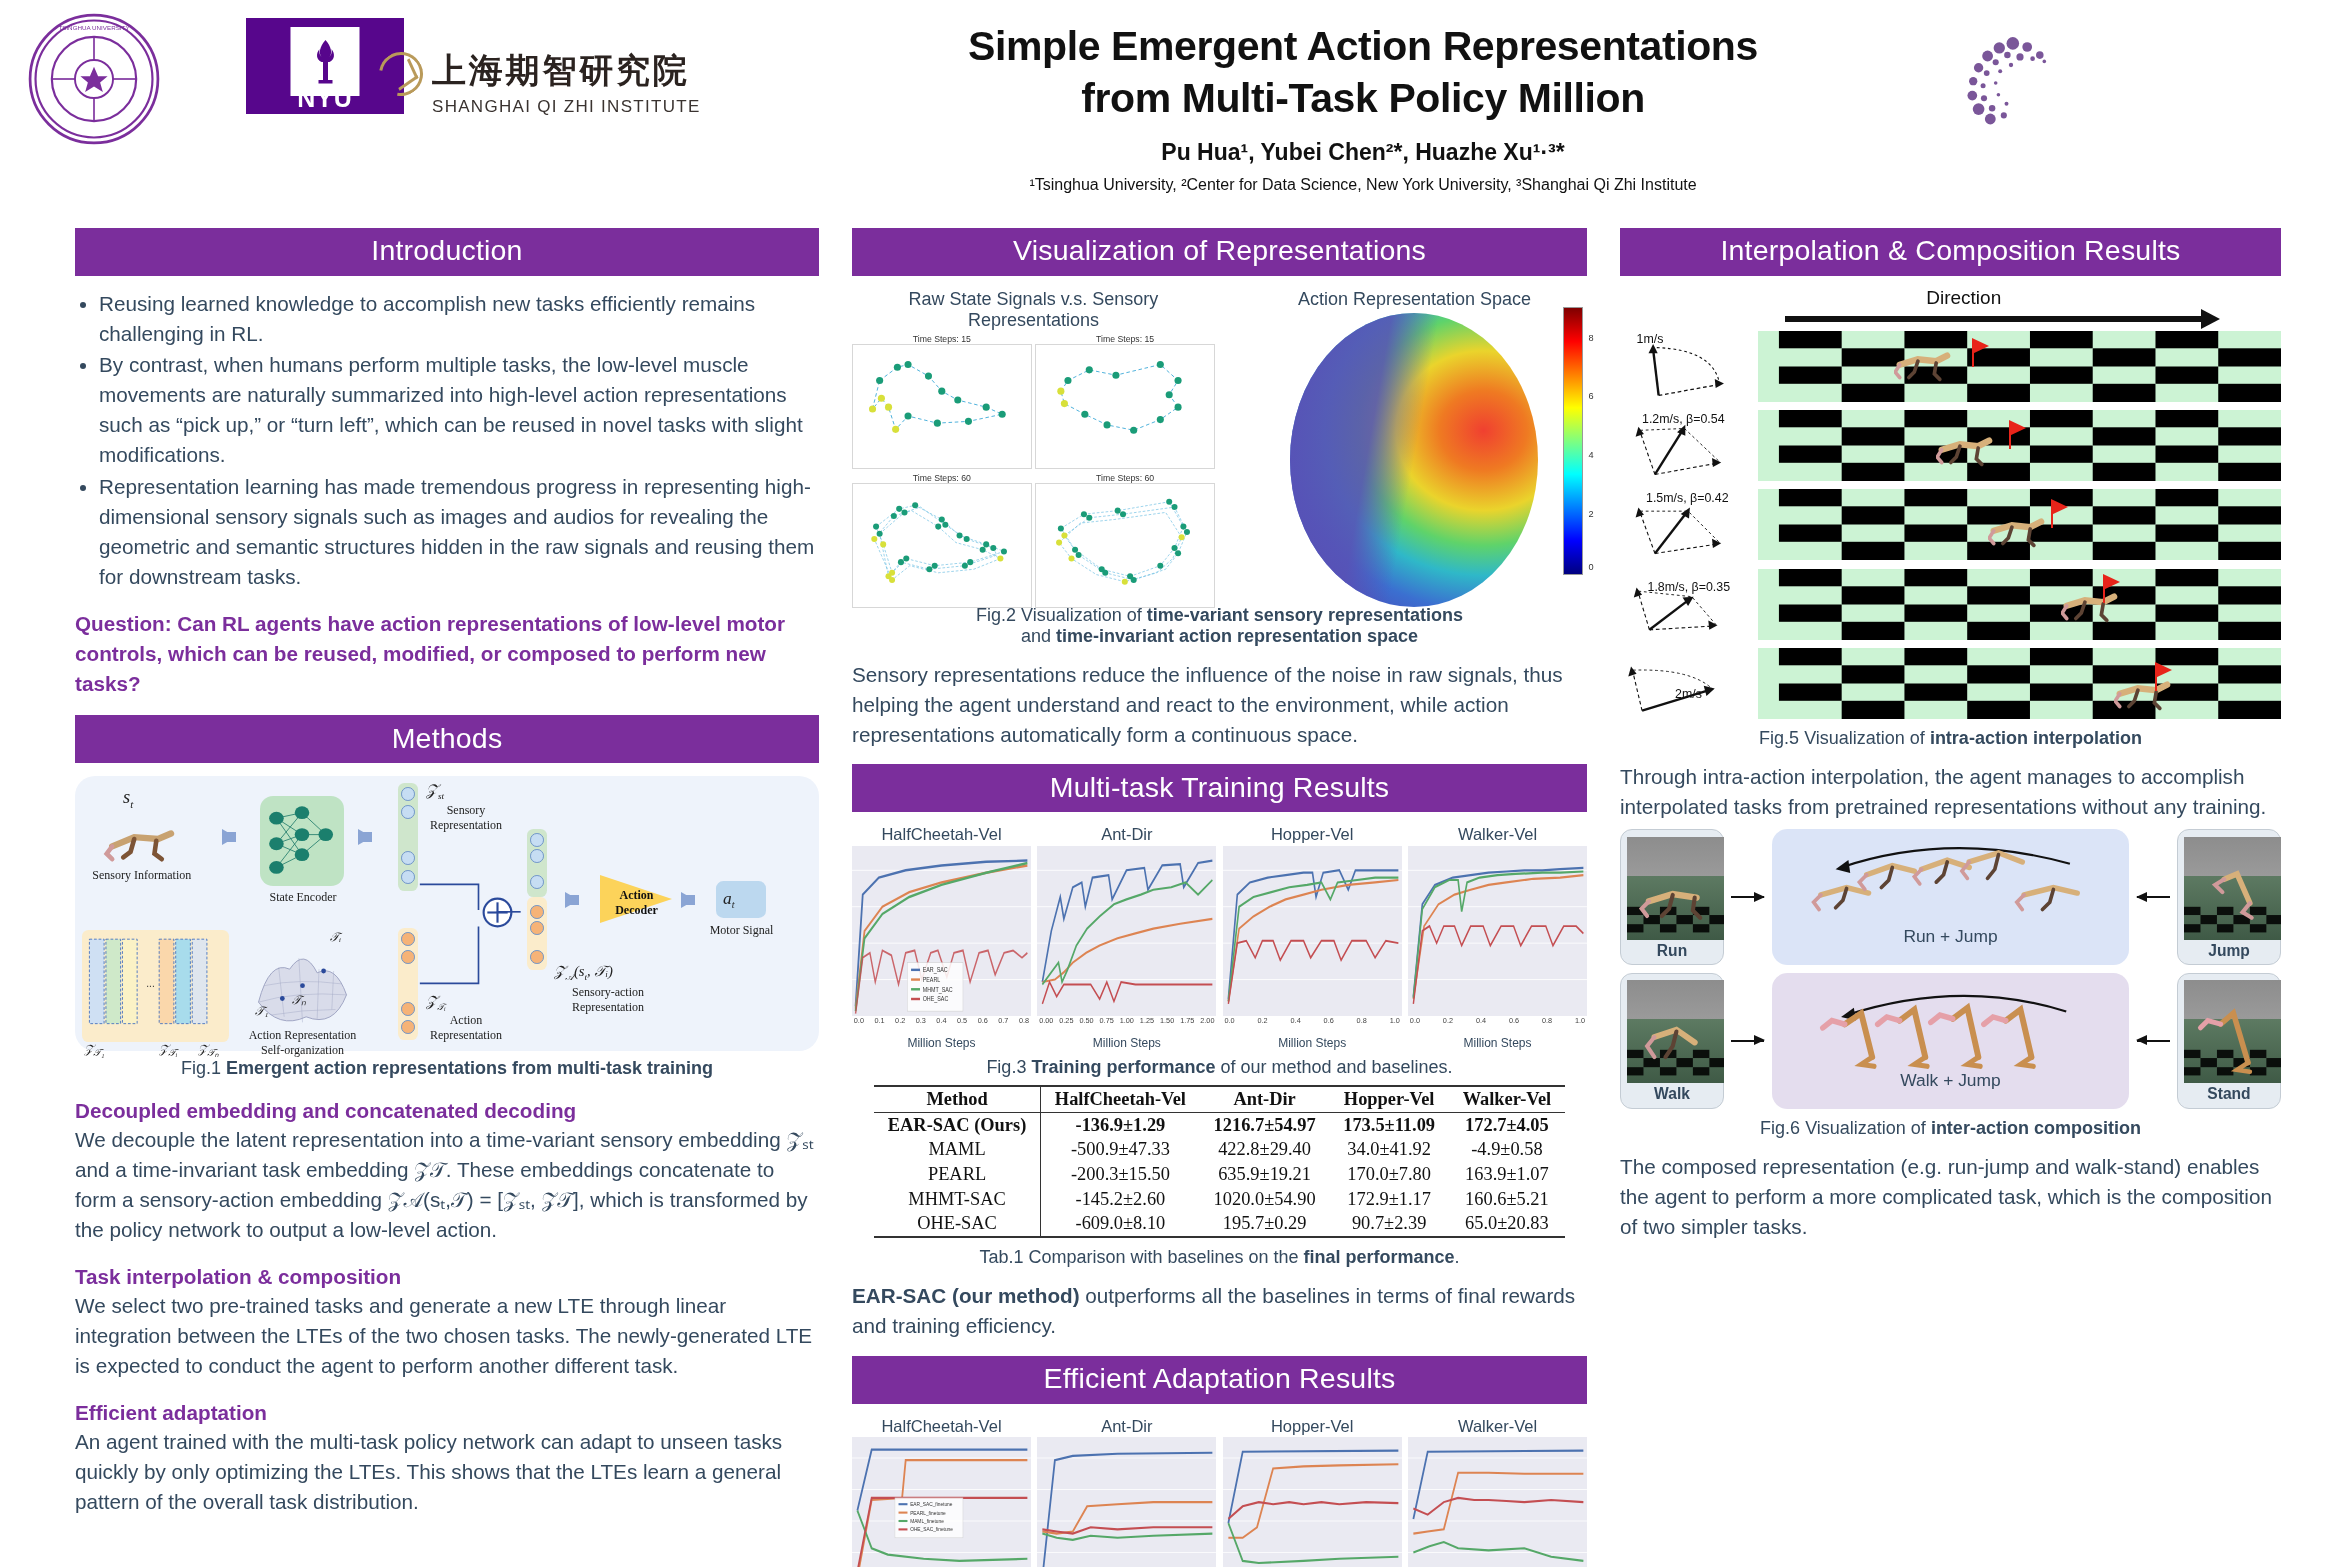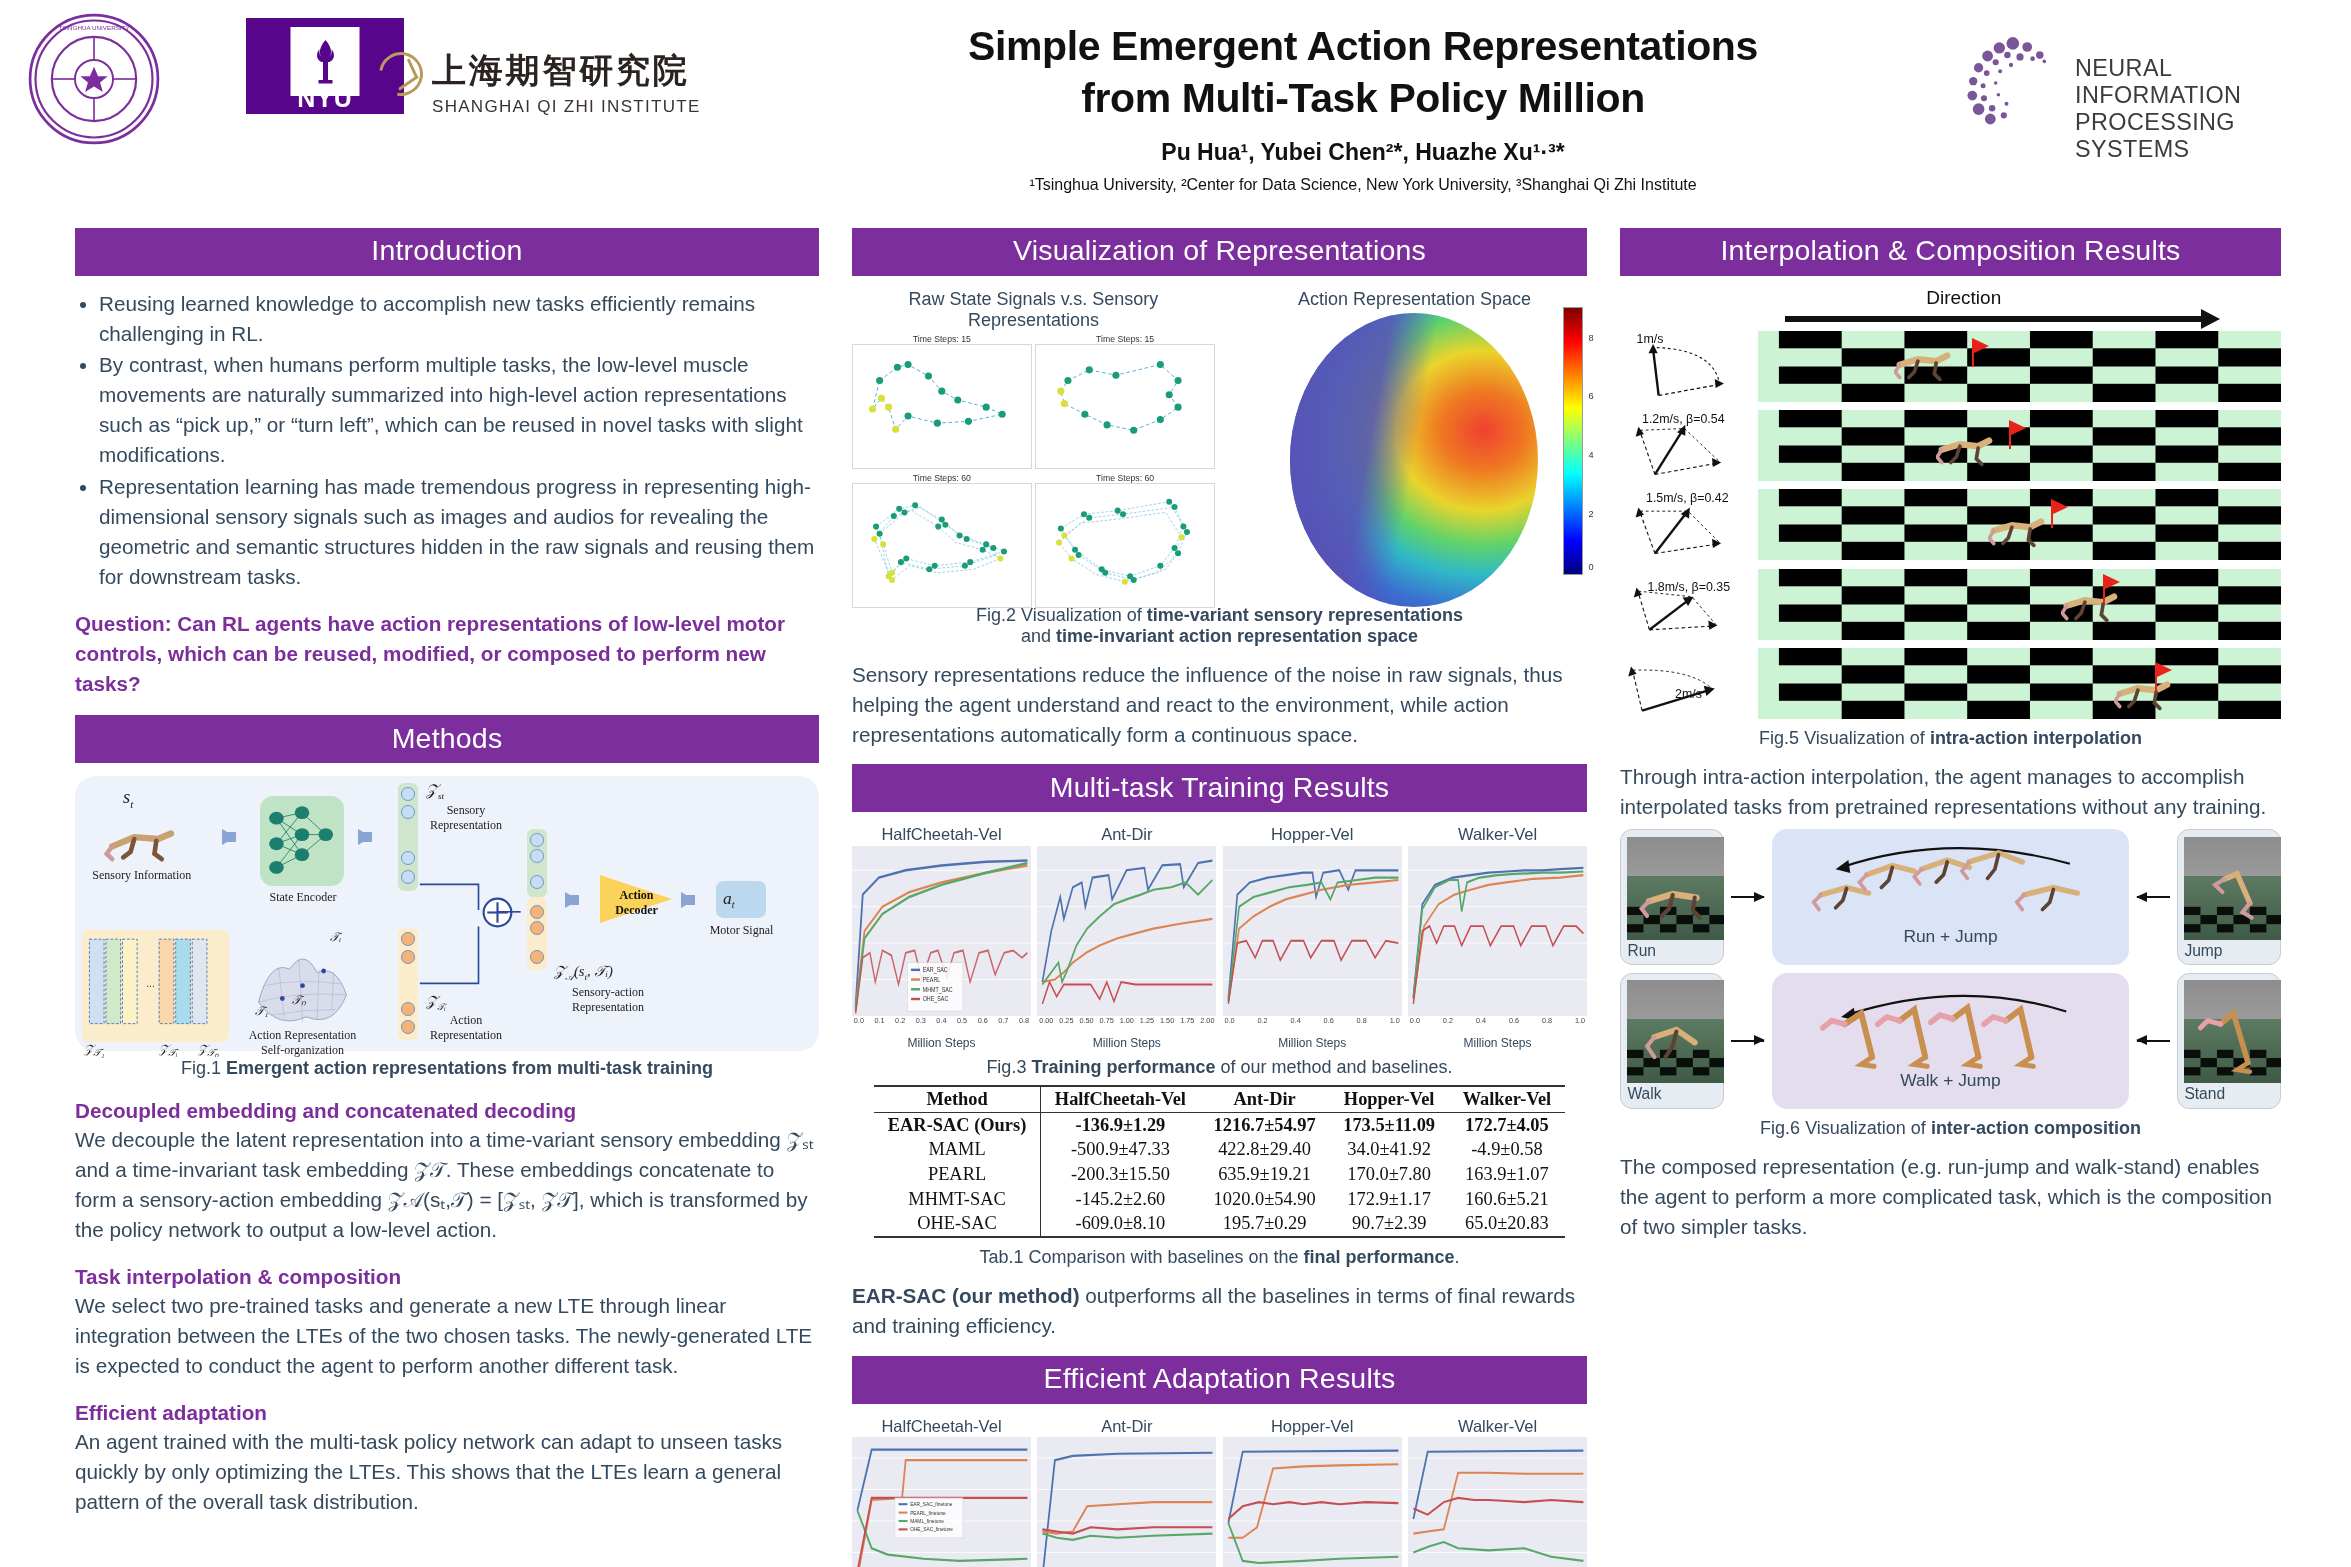--- a/index.html
+++ b/index.html
@@ -132,21 +132,21 @@
   .vecdiag .vlabel { position:absolute; font-size:12.4px; color:#111; white-space:nowrap;}
   .checker { flex:1; height:71px; position:relative; overflow:hidden; background:#ccf3d4; }
   .flagpole { position:absolute; width:1.8px; height:27.5px; background:#e8241a; }
   .flagtri { position:absolute; width:0;height:0;border-top:8.3px solid transparent;
       border-bottom:8.3px solid transparent; border-left:17.4px solid #e8241a;}
 
   
   .comp-grid { margin-top:7.3px; }
   .comp-row { display:flex; align-items:center; gap:7.3px; margin-bottom:7.3px; }
   .comp-small { width:104px; height:136px; background:#e6ecf2; border:0.9px solid #c4ccd4;
-      border-radius:12px; padding:6.4px 6.4px 0; text-align:left; }
+      border-radius:12px; padding:6.4px 6.4px 0; text-align:center;font-weight:bold; }
   .comp-thumb { width:97px; height:103px; margin:0 auto;
       background:linear-gradient(#8d8d8d 0%, #9a9a9a 38%, #5d7a62 38%, #3f5a46 100%); position:relative;
       overflow:hidden;}
   .comp-lbl { font-size:15.6px; color:#34495e; margin-top:1.8px;}
   .comp-mid { flex:1; height:136px; border-radius:15.6px; position:relative; text-align:center; }
   .comp-mid.blue { background:#dbe4f7; }
   .comp-mid.purple { background:#e4ddee; }
   .comp-mid .comp-lbl { position:absolute; bottom:18px; left:0; right:0; font-size:17.4px;}
   .comp-arrow { width:33px; height:1.8px; background:#111; position:relative; flex:none;}
   .comp-arrow:after{content:"";position:absolute;right:-0.9px;top:-4.6px;width:0;height:0;
@@ -228,24 +228,20 @@
           <circle cx="52" cy="96" r="3.4"></circle>
         <circle cx="84" cy="33" r="2.6"></circle>
           <circle cx="97" cy="36" r="2"></circle>
         <circle cx="60" cy="40" r="2.4"></circle>
           <circle cx="48" cy="47" r="2.2"></circle>
           <circle cx="43" cy="60" r="2"></circle>
         <circle cx="46" cy="73" r="2"></circle>
           <circle cx="55" cy="83" r="2.2"></circle>
       </g>
     </svg>
-    <div class="neurips-txt">
-      <div>NEURAL INFORMATION</div>
-      <div>PROCESSING SYSTEMS</div>
-    </div>
   </div>
 </div>
 
 <div class="columns">
 
   <div class="col col-left">
 
     <div class="section-head">Introduction</div>
 
     <ul class="bullets">

